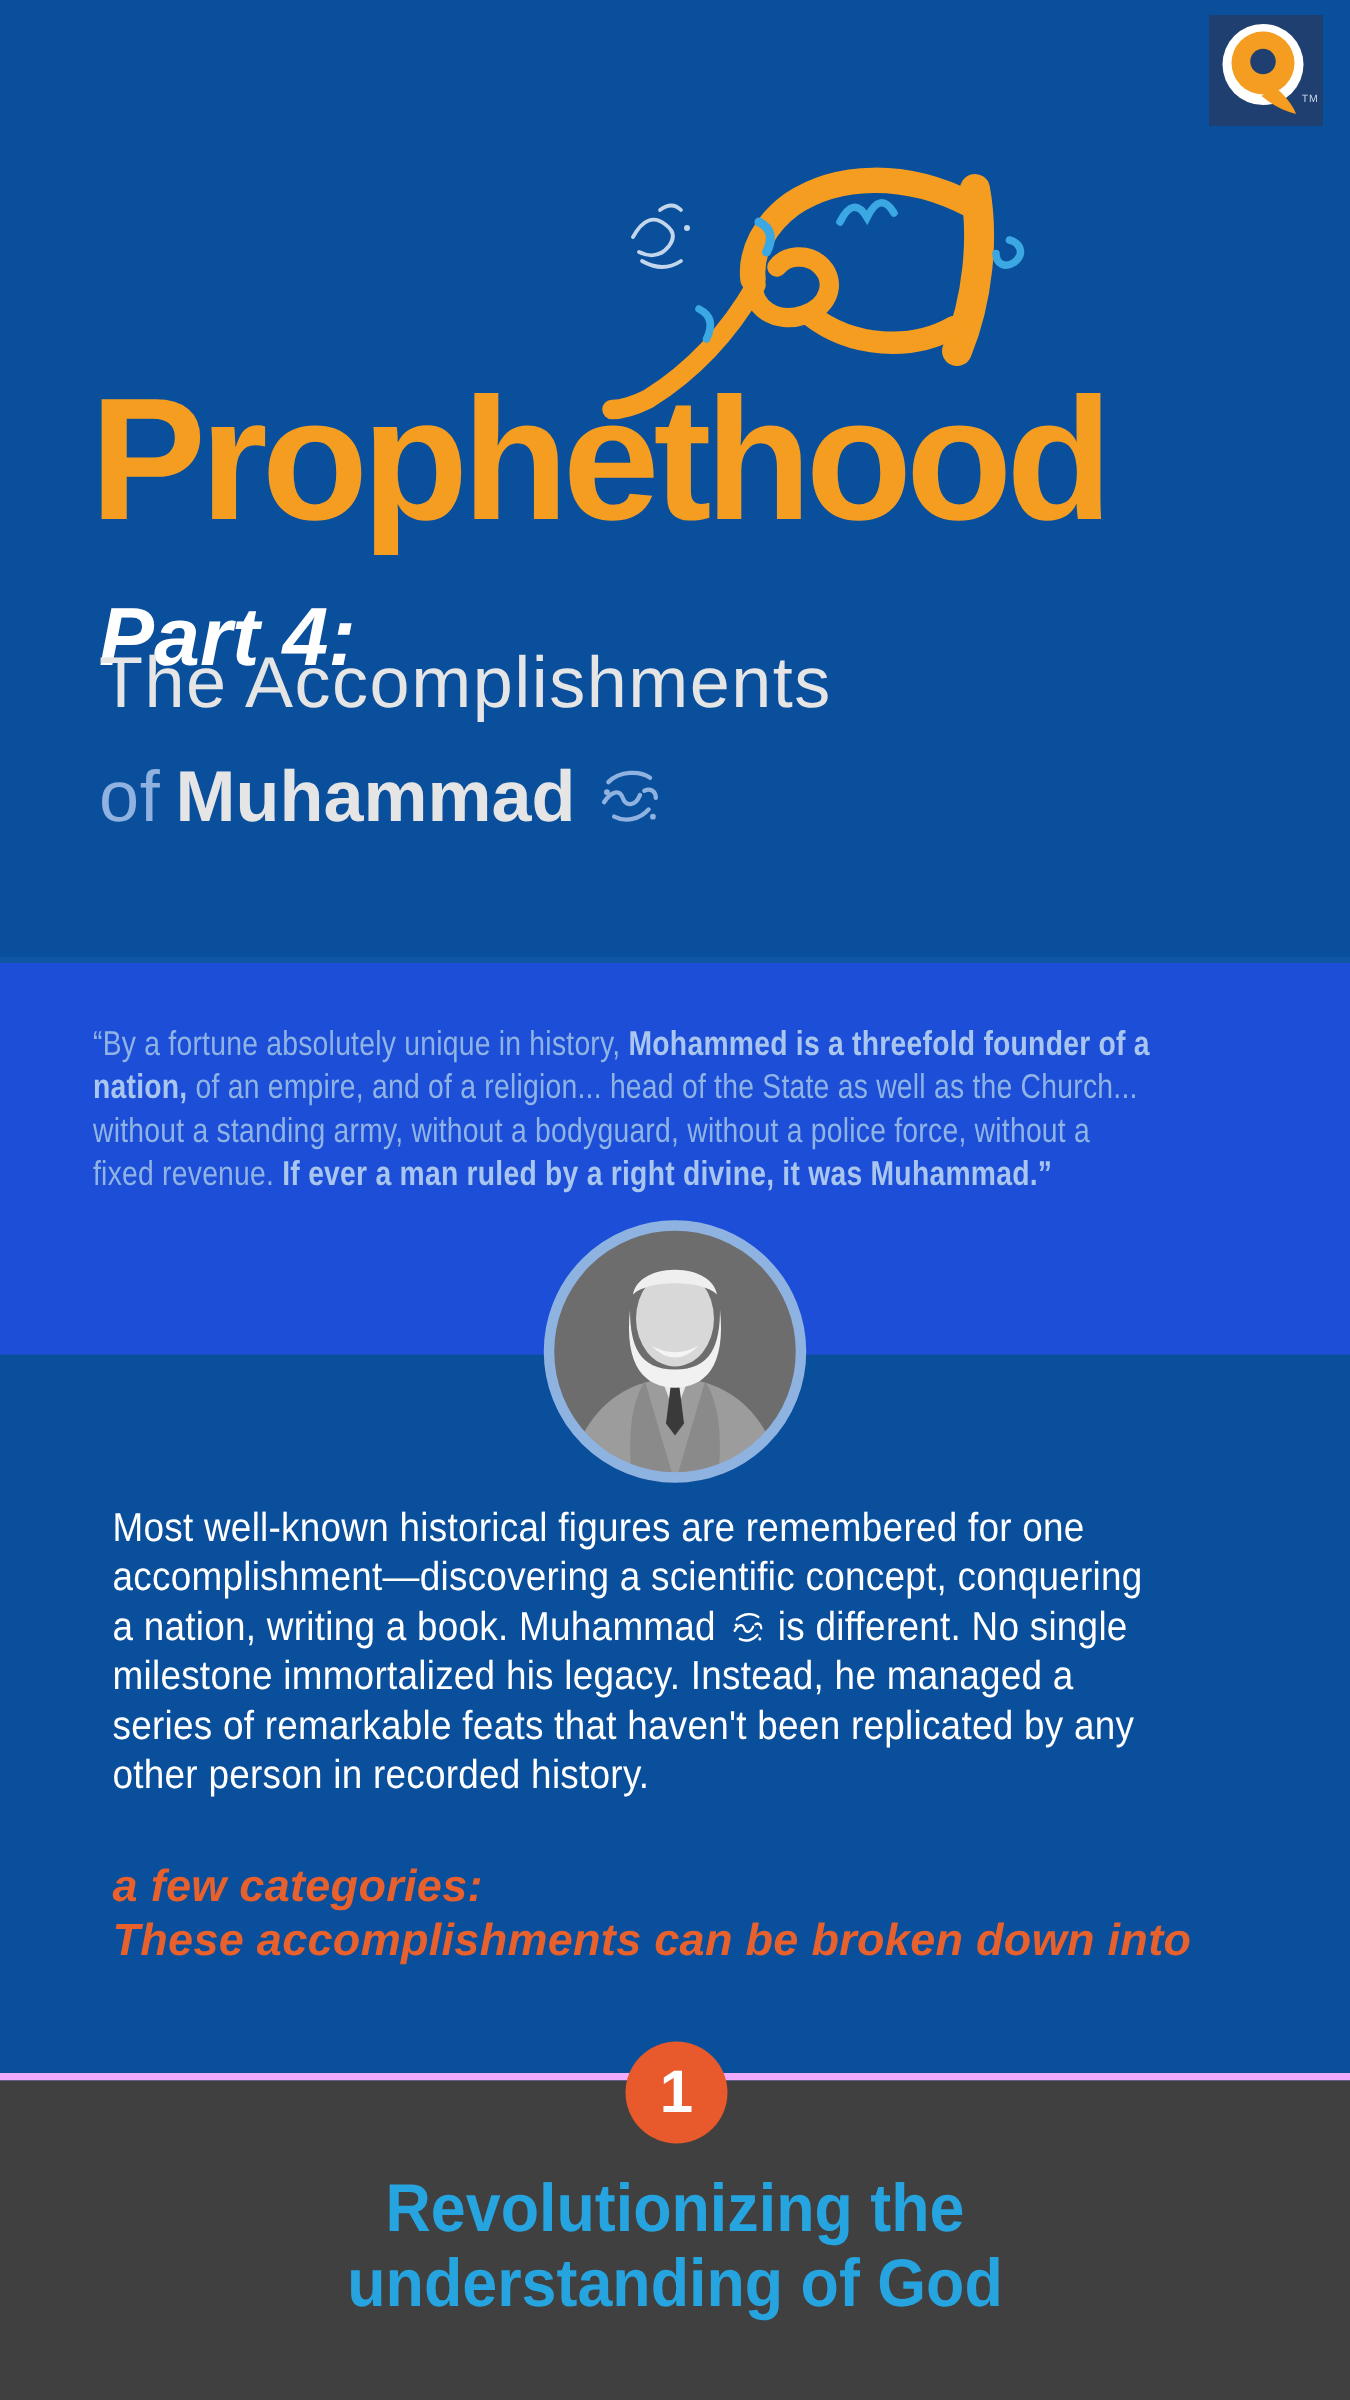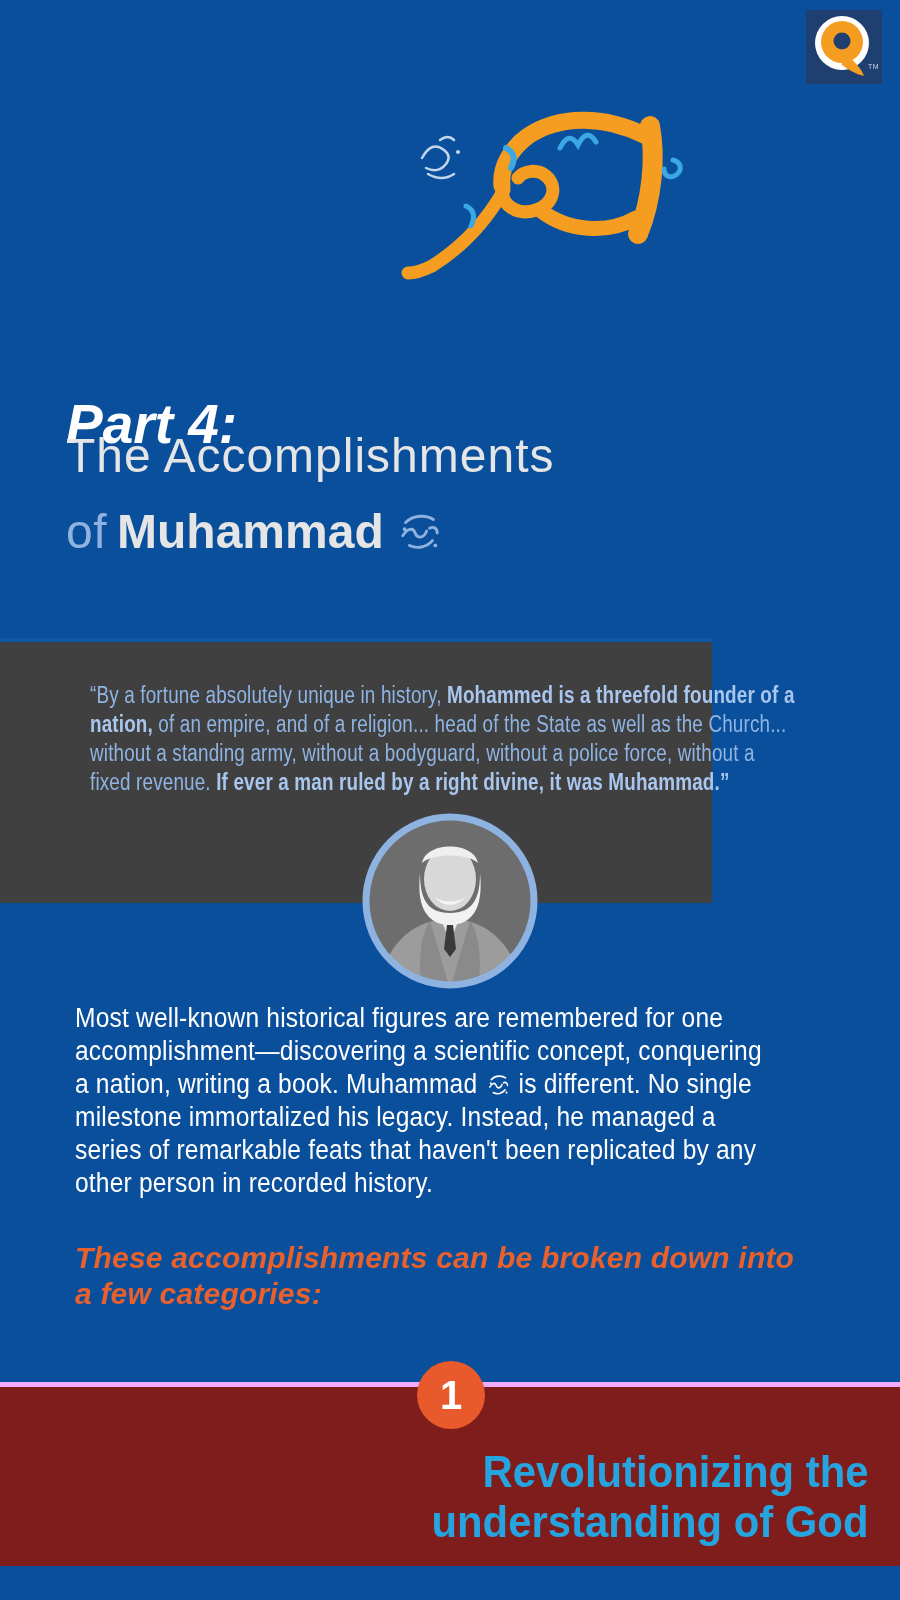--- a/index.html
+++ b/index.html
@@ -18,36 +18,36 @@
   .title-line1{position:absolute;top:170px;left:66px;white-space:nowrap;}
   .proofs{font-size:78px;font-weight:400;color:#FFFFFF;letter-spacing:1px;}
   .of-serif{font-family:"Liberation Serif", serif;font-style:italic;font-size:58px;color:#56AADC;margin-left:16px;}
   .title-line2{position:absolute;top:248px;left:60px;font-size:116px;line-height:1;font-weight:800;color:#F59D20;letter-spacing:-4px;white-space:nowrap;}
   .part-label{position:absolute;top:392px;left:66px;font-size:55px;font-weight:800;font-style:italic;color:#FFFFFF;letter-spacing:0px;}
   .subtitle1{position:absolute;top:428px;left:66px;font-size:48px;font-weight:400;color:#e5e5e5;letter-spacing:1px;white-space:nowrap;}
   .subtitle2{position:absolute;top:504px;left:66px;font-size:48px;color:#8FB2E0;letter-spacing:.5px;white-space:nowrap;}
   .subtitle2 .muh{font-weight:700;color:#e5e5e5;margin-left:10px;letter-spacing:0;}
   .saw{vertical-align:-7px;margin-left:12px;}
   
-  .quote{position:absolute;top:638px;left:0;width:712px;height:265px;background:#404040;border-top:4px solid #0F57A4;box-sizing:border-box;padding:39px 0 0 90px;}
+  .quote{position:absolute;top:638px;left:0;width:900px;height:265px;background:#1d4ed8;border-top:4px solid #0F57A4;box-sizing:border-box;padding:39px 0 0 62px;}
   .quote-lines{transform:scaleX(.82);transform-origin:0 0;}
   .q-line{white-space:nowrap;font-size:23px;line-height:29px;color:#8FB4E4;letter-spacing:.2px;}
   .q-line b{font-weight:700;color:#A9C6EE;}
   .attribution{margin-top:15px;font-size:26px;font-style:italic;color:#93B3DC;letter-spacing:.5px;}
   
   .avatar{position:absolute;top:813px;left:362px;width:176px;height:176px;z-index:3;}
   
   .main{position:absolute;top:903px;left:0;width:900px;height:484px;box-sizing:border-box;padding:99px 0 0 75px;border-bottom:5px solid #f0abfc;}
   .body-lines{transform:scaleX(.91);transform-origin:0 0;}
   .b-line{white-space:nowrap;font-size:27px;line-height:33px;color:#FFFFFF;letter-spacing:.2px;}
   .saw-small{vertical-align:-5px;margin:0 2px;}
   .intro{margin-top:40px;}
   .i-line{white-space:nowrap;font-size:30px;line-height:36px;font-weight:800;font-style:italic;color:#E8602C;letter-spacing:.2px;}
   
-  .footer{position:absolute;top:1387px;left:0;width:900px;height:179px;background:#7f1d1d;text-align:right;}
+  .footer{position:absolute;top:1387px;left:0;width:900px;height:213px;background:#404040;text-align:center;}
   .num-badge{position:absolute;top:1361px;left:417px;width:68px;height:68px;border-radius:50%;background:#E8592B;z-index:4;
     display:flex;align-items:center;justify-content:center;font-size:40px;font-weight:700;color:#FFFFFF;}
   .cat-title{padding-top:60px;font-size:45px;line-height:50px;font-weight:800;color:#25A4DF;transform:scaleX(.93);transform-origin:50% 0;}
   .hidden-defs{position:absolute;width:0;height:0;overflow:hidden;}
 </style>
 </head>
 <body>
 
 <svg class="hidden-defs" aria-hidden="true">
   <symbol id="saw-sym" viewBox="0 0 48 48">
@@ -95,20 +95,21 @@
 
       <g fill="none" stroke="#C3D6EC" stroke-width="2.5" stroke-linecap="round">
         <path d="M34 52 q 10 -18 22 -8 q 8 6 2 14 q -8 10 -20 4"></path>
         <path d="M40 68 q 14 8 26 0"></path>
         <path d="M52 34 q 8 -6 14 0"></path>
       </g>
       <circle cx="70" cy="46" r="2" fill="#C3D6EC"></circle>
     </svg>
 
 
+    <div class="title-line2">Prophethood</div>
 
     <div class="part-label">Part 4:</div>
     <div class="subtitle1">The Accomplishments</div>
 
     <div class="subtitle2">
       <span>of</span><span class="muh">Muhammad</span><svg class="saw" width="46" height="46" style="color:#8FB2E0">
           <use href="#saw-sym"></use>
         </svg>
     </div>
   </div>
@@ -150,22 +151,22 @@
       <div class="b-line"><span>a nation, writing a book. Muhammad</span>
         <svg class="saw-small" width="26" height="26" style="color:#FFFFFF">
             <use href="#saw-sym"></use>
           </svg>
         <span>is different. No single</span></div>
       <div class="b-line">milestone immortalized his legacy. Instead, he managed a</div>
       <div class="b-line">series of remarkable feats that haven't been replicated by any</div>
       <div class="b-line">other person in recorded history.</div>
     </div>
     <div class="intro">
+      <div class="i-line">a few categories:</div>
       <div class="i-line">These accomplishments can be broken down into</div>
-      <div class="i-line">a few categories:</div>
     </div>
   </section>
 
   <div class="num-badge">
     <span>1</span>
   </div>
 
   <section class="footer">
     <div class="cat-title">
       <div>Revolutionizing the</div>

